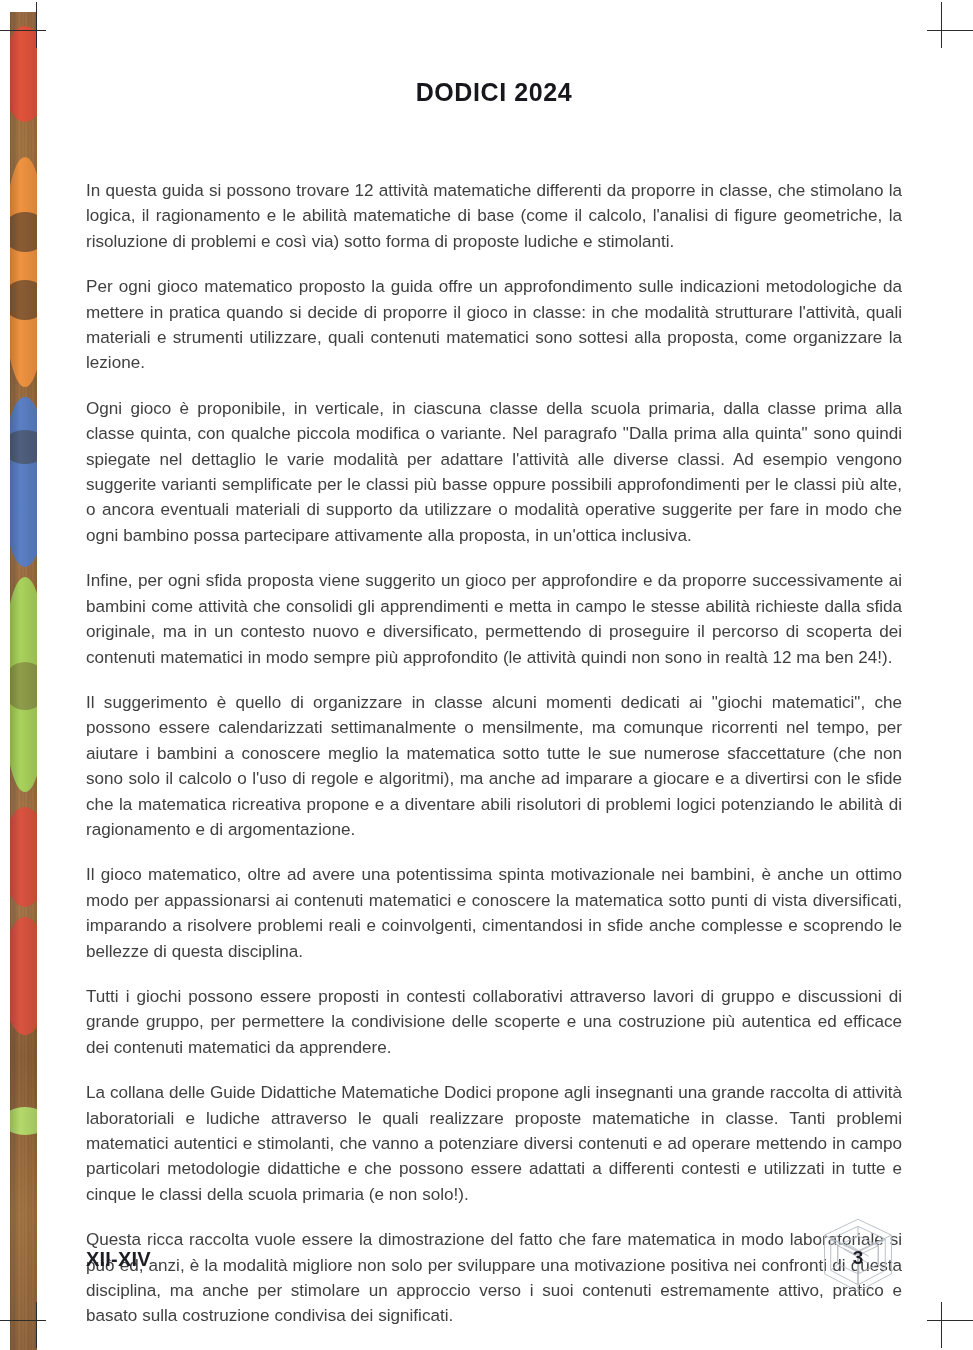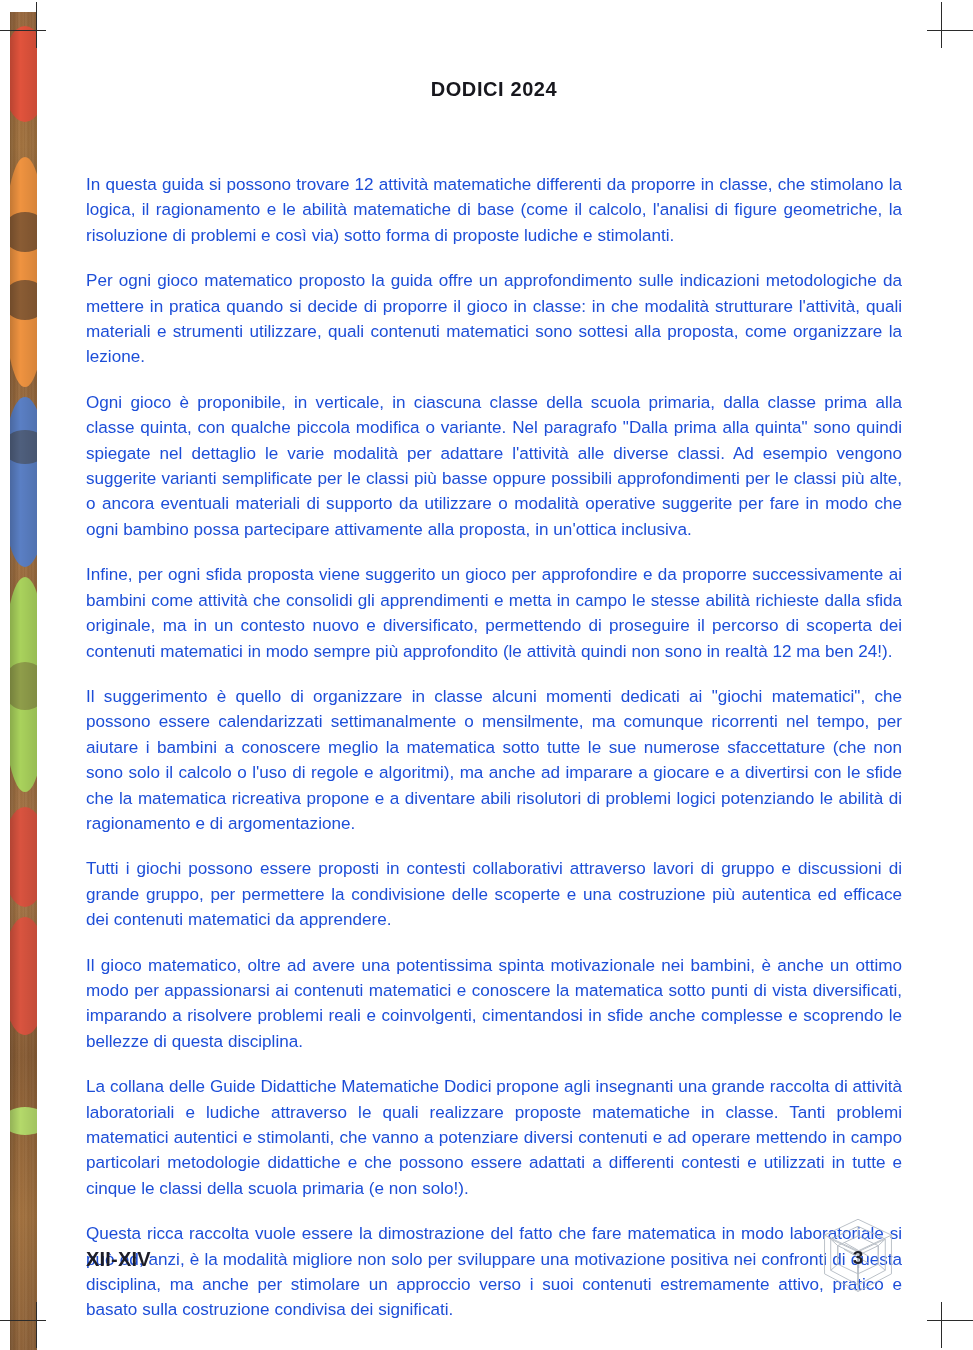--- a/index.html
+++ b/index.html
@@ -87,35 +87,35 @@
     left: 86px;
     top: 0;
     width: 816px;
     height: 1350px;
   }
 
   .doc-title {
     margin: 0;
     padding-top: 78px;
     text-align: center;
-    font-size: 20px;
+    font-size: 25px;
     font-weight: 700;
     letter-spacing: 0.6px;
     color: #17171d;
   }
 
   .body-copy {
     margin-top: 71px;
   }
 
   .body-copy p {
     margin: 0 0 20px 0;
     font-size: 17.1px;
     line-height: 25.4px;
-    color: #1d4ed8;
+    color: #404040;
     text-align: justify;
     -webkit-hyphens: none;
     hyphens: none;
     word-spacing: 0.1px;
   }
   .body-copy p:last-child { margin-bottom: 0; }
 
   
   .footer {
     position: absolute;
@@ -184,22 +184,22 @@
   <div class="sheet">
 
     <h1 class="doc-title">DODICI 2024</h1>
 
     <div class="body-copy">
       <p>In questa guida si possono trovare 12 attività matematiche differenti da proporre in classe, che stimolano la logica, il ragionamento e le abilità matematiche di base (come il calcolo, l'analisi di figure geometriche, la risoluzione di problemi e così via) sotto forma di proposte ludiche e stimolanti.</p>
       <p>Per ogni gioco matematico proposto la guida offre un approfondimento sulle indicazioni metodologiche da mettere in pratica quando si decide di proporre il gioco in classe: in che modalità strutturare l'attività, quali materiali e strumenti utilizzare, quali contenuti matematici sono sottesi alla proposta, come organizzare la lezione.</p>
       <p>Ogni gioco è proponibile, in verticale, in ciascuna classe della scuola primaria, dalla classe prima alla classe quinta, con qualche piccola modifica o variante. Nel paragrafo "Dalla prima alla quinta" sono quindi spiegate nel dettaglio le varie modalità per adattare l'attività alle diverse classi. Ad esempio vengono suggerite varianti semplificate per le classi più basse oppure possibili approfondimenti per le classi più alte, o ancora eventuali materiali di supporto da utilizzare o modalità operative suggerite per fare in modo che ogni bambino possa partecipare attivamente alla proposta, in un'ottica inclusiva.</p>
       <p>Infine, per ogni sfida proposta viene suggerito un gioco per approfondire e da proporre successivamente ai bambini come attività che consolidi gli apprendimenti e metta in campo le stesse abilità richieste dalla sfida originale, ma in un contesto nuovo e diversificato, permettendo di proseguire il percorso di scoperta dei contenuti matematici in modo sempre più approfondito (le attività quindi non sono in realtà 12 ma ben 24!).</p>
       <p>Il suggerimento è quello di organizzare in classe alcuni momenti dedicati ai "giochi matematici", che possono essere calendarizzati settimanalmente o mensilmente, ma comunque ricorrenti nel tempo, per aiutare i bambini a conoscere meglio la matematica sotto tutte le sue numerose sfaccettature (che non sono solo il calcolo o l'uso di regole e algoritmi), ma anche ad imparare a giocare e a divertirsi con le sfide che la matematica ricreativa propone e a diventare abili risolutori di problemi logici potenziando le abilità di ragionamento e di argomentazione.</p>
+      <p>Il gioco matematico, oltre ad avere una potentissima spinta motivazionale nei bambini, è anche un ottimo modo per appassionarsi ai contenuti matematici e conoscere la matematica sotto punti di vista diversificati, imparando a risolvere problemi reali e coinvolgenti, cimentandosi in sfide anche complesse e scoprendo le bellezze di questa disciplina.</p>
       <p>Tutti i giochi possono essere proposti in contesti collaborativi attraverso lavori di gruppo e discussioni di grande gruppo, per permettere la condivisione delle scoperte e una costruzione più autentica ed efficace dei contenuti matematici da apprendere.</p>
-      <p>Il gioco matematico, oltre ad avere una potentissima spinta motivazionale nei bambini, è anche un ottimo modo per appassionarsi ai contenuti matematici e conoscere la matematica sotto punti di vista diversificati, imparando a risolvere problemi reali e coinvolgenti, cimentandosi in sfide anche complesse e scoprendo le bellezze di questa disciplina.</p>
       <p>La collana delle Guide Didattiche Matematiche Dodici propone agli insegnanti una grande raccolta di attività laboratoriali e ludiche attraverso le quali realizzare proposte matematiche in classe. Tanti problemi matematici autentici e stimolanti, che vanno a potenziare diversi contenuti e ad operare mettendo in campo particolari metodologie didattiche e che possono essere adattati a differenti contesti e utilizzati in tutte e cinque le classi della scuola primaria (e non solo!).</p>
       <p>Questa ricca raccolta vuole essere la dimostrazione del fatto che fare matematica in modo laboratoriale si può ed, anzi, è la modalità migliore non solo per sviluppare una motivazione positiva nei confronti di questa disciplina, ma anche per stimolare un approccio verso i suoi contenuti estremamente attivo, pratico e basato sulla costruzione condivisa dei significati.</p>
     </div>
 
     <div class="footer">
 
       <div class="folio-label">XII-XIV</div>
 
       <div class="folio-mark">
         <svg width="88" height="88" viewBox="0 0 100 100" aria-hidden="true">

